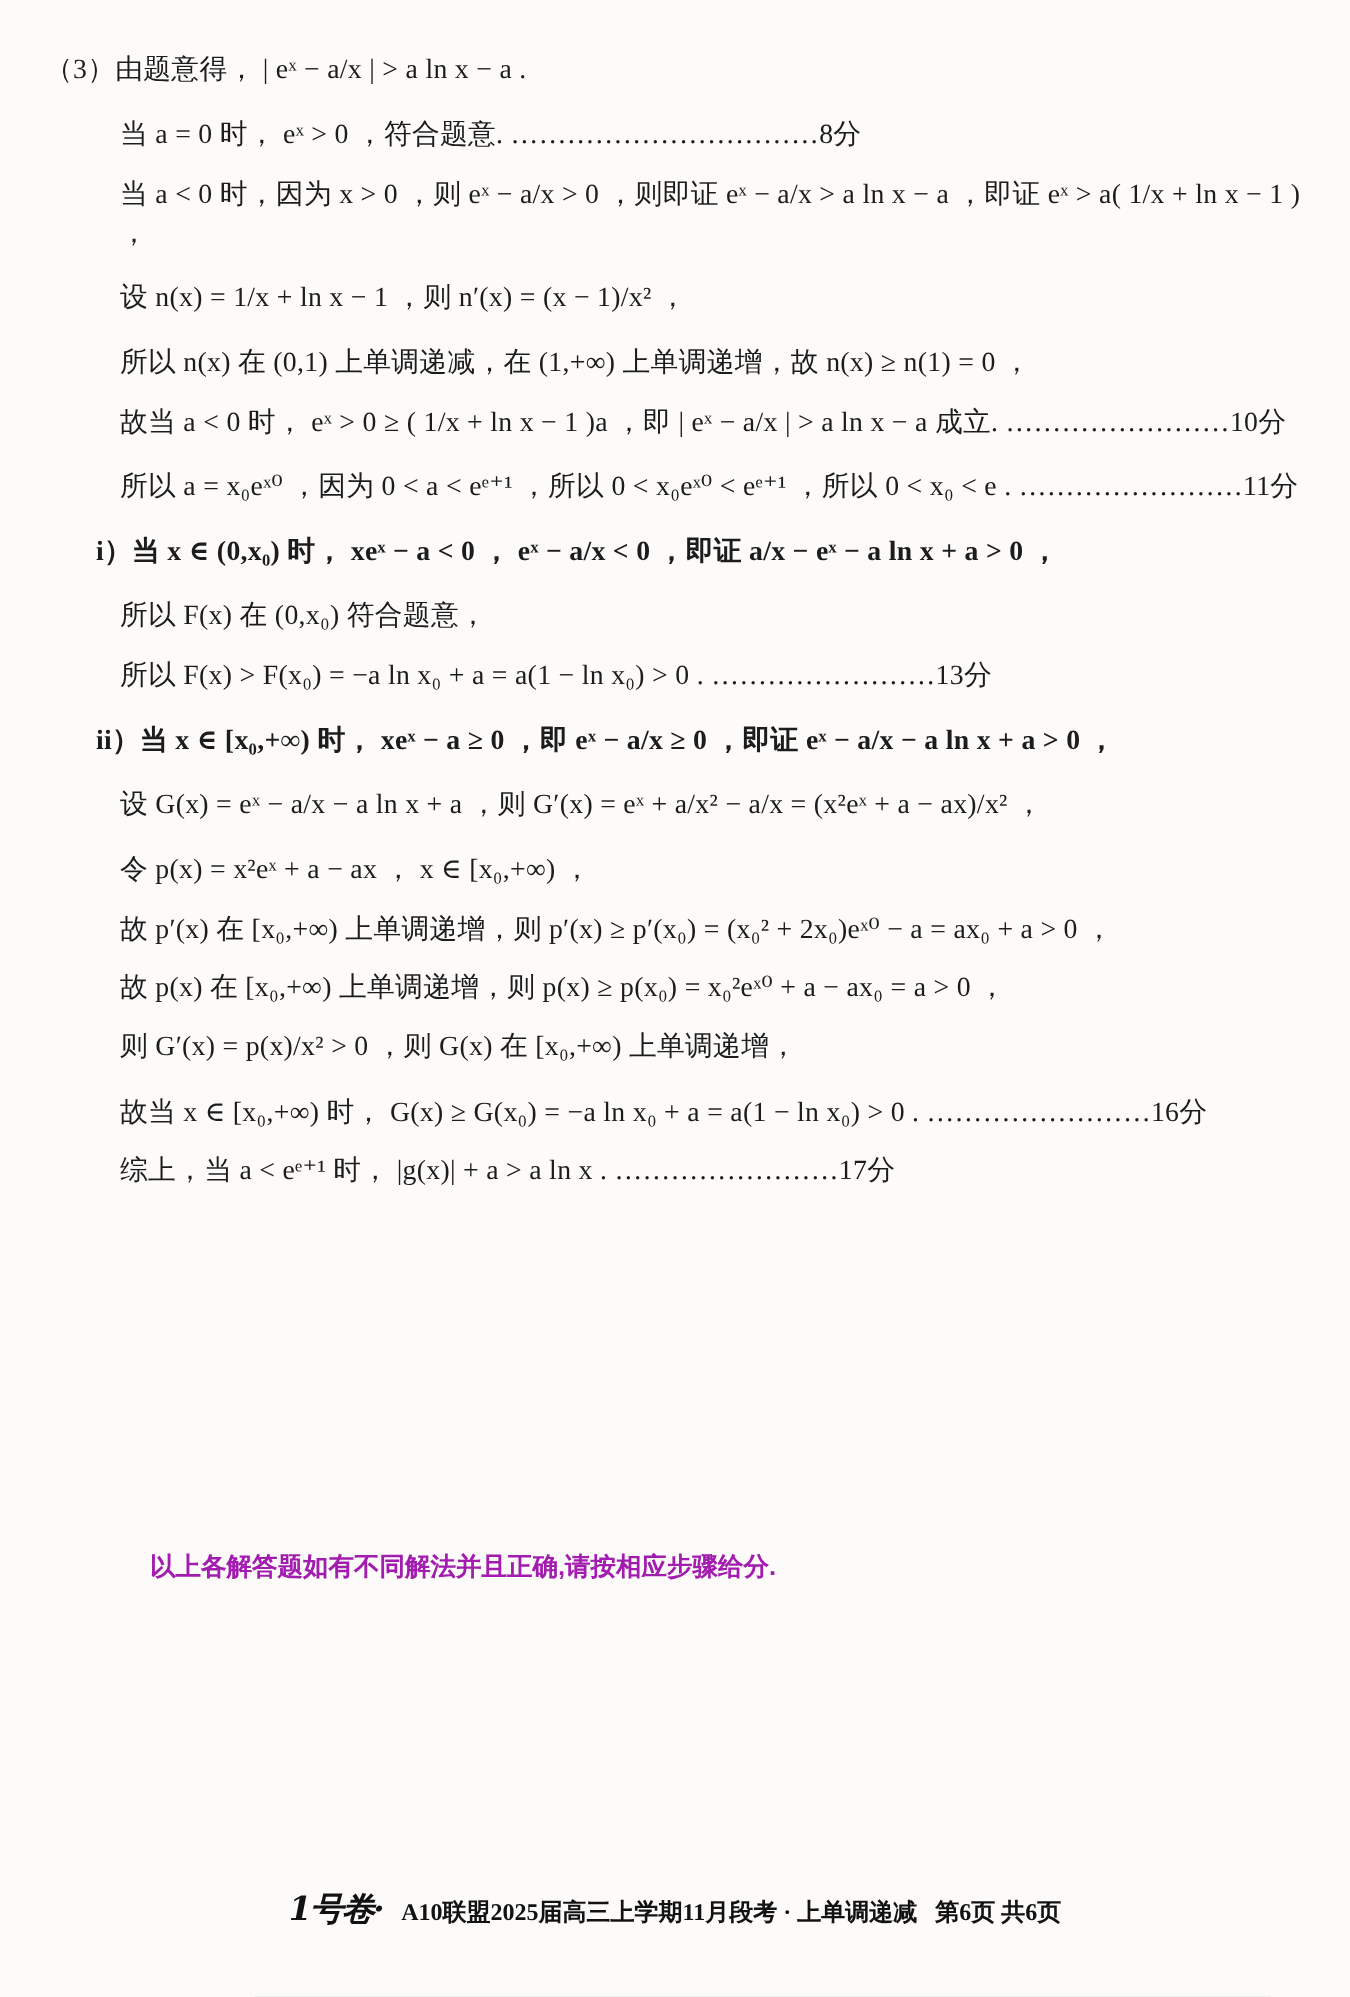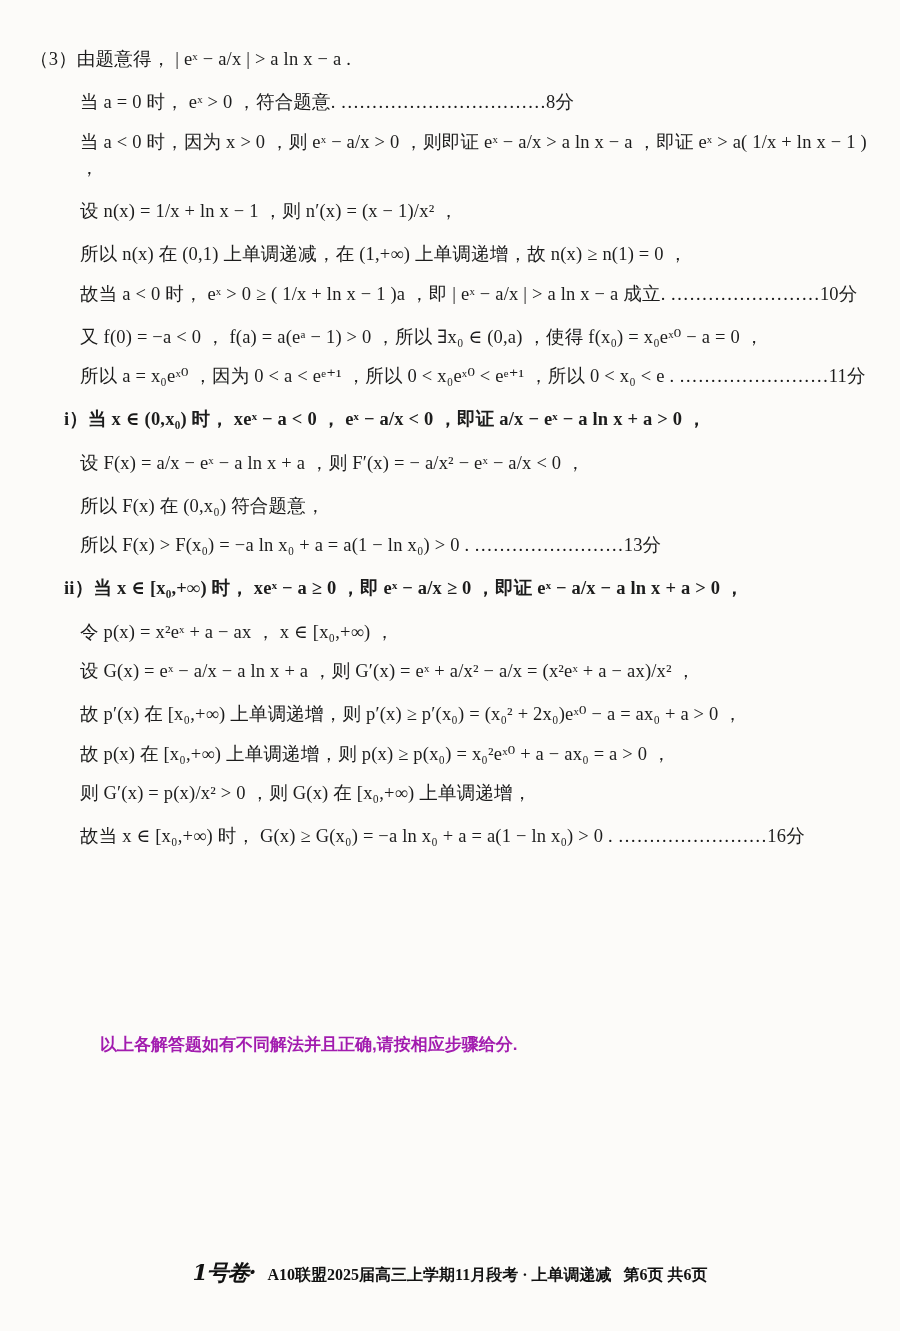--- a/index.html
+++ b/index.html
@@ -23,21 +23,20 @@
     top: 34px;
     left: 30px;
     right: 28px;
   }
   .line {
     font-size: 18.5px;
     line-height: 1.42;
     margin-bottom: 13px;
     letter-spacing: 0.2px;
     white-space: normal;
-    margin-top: 12px;
   }
   .indent-main { padding-left: 50px; }   
   .indent-case { padding-left: 34px; font-weight: bold; }   
   .indent-none { padding-left: 0; }
   .tall { margin-bottom: 17px; }
   .note {
     position: absolute;
     top: 1033px;
     left: 100px;
     right: 60px;
@@ -71,33 +70,32 @@
 <body>
 
 <div class="page">
   <div class="content">
     <div class="line indent-none tall">（3）由题意得， | eˣ − a/x | &gt; a ln x − a .</div>
     <div class="line indent-main">当 a = 0 时， eˣ &gt; 0 ，符合题意. ……………………………8分</div>
     <div class="line indent-main tall">当 a &lt; 0 时，因为 x &gt; 0 ，则 eˣ − a/x &gt; 0 ，则即证 eˣ − a/x &gt; a ln x − a ，即证 eˣ &gt; a( 1/x + ln x − 1 ) ，</div>
     <div class="line indent-main tall">设 n(x) = 1/x + ln x − 1 ，则 n′(x) = (x − 1)/x² ，</div>
     <div class="line indent-main">所以 n(x) 在 (0,1) 上单调递减，在 (1,+∞) 上单调递增，故 n(x) ≥ n(1) = 0 ，</div>
     <div class="line indent-main tall">故当 a &lt; 0 时， eˣ &gt; 0 ≥ ( 1/x + ln x − 1 )a ，即 | eˣ − a/x | &gt; a ln x − a 成立. ……………………10分</div>
-    <div class="line indent-main">又 f(0) = −a &lt; 0 ， f(a) = a(eᵃ − 1) &gt; 0 ，所以 ∃x₀ ∈ (0,a) ，使得 f(x₀) = x₀eˣ⁰ − a = 0 ，</div>
     <div class="line indent-main tall">所以 a = x₀eˣ⁰ ，因为 0 &lt; a &lt; eᵉ⁺¹ ，所以 0 &lt; x₀eˣ⁰ &lt; eᵉ⁺¹ ，所以 0 &lt; x₀ &lt; e . ……………………11分</div>
     <div class="line indent-case tall">i）当 x ∈ (0,x₀) 时， xeˣ − a &lt; 0 ， eˣ − a/x &lt; 0 ，即证 a/x − eˣ − a ln x + a &gt; 0 ，</div>
-    <div class="line indent-main tall">设 F(x) = a/x − eˣ − a ln x + a ，则 F′(x) = − a/x² − eˣ − a/x &lt; 0 ，</div>
     <div class="line indent-main">所以 F(x) 在 (0,x₀) 符合题意，</div>
     <div class="line indent-main tall">所以 F(x) &gt; F(x₀) = −a ln x₀ + a = a(1 − ln x₀) &gt; 0 . ……………………13分</div>
     <div class="line indent-case tall">ii）当 x ∈ [x₀,+∞) 时， xeˣ − a ≥ 0 ，即 eˣ − a/x ≥ 0 ，即证 eˣ − a/x − a ln x + a &gt; 0 ，</div>
+    <div class="line indent-main tall">设 G(x) = eˣ − a/x − a ln x + a ，则 G′(x) = eˣ + a/x² − a/x = (x²eˣ + a − ax)/x² ，</div>
     <div class="line indent-main">令 p(x) = x²eˣ + a − ax ， x ∈ [x₀,+∞) ，</div>
-    <div class="line indent-main tall">设 G(x) = eˣ − a/x − a ln x + a ，则 G′(x) = eˣ + a/x² − a/x = (x²eˣ + a − ax)/x² ，</div>
     <div class="line indent-main">故 p′(x) 在 [x₀,+∞) 上单调递增，则 p′(x) ≥ p′(x₀) = (x₀² + 2x₀)eˣ⁰ − a = ax₀ + a &gt; 0 ，</div>
     <div class="line indent-main">故 p(x) 在 [x₀,+∞) 上单调递增，则 p(x) ≥ p(x₀) = x₀²eˣ⁰ + a − ax₀ = a &gt; 0 ，</div>
     <div class="line indent-main tall">则 G′(x) = p(x)/x² &gt; 0 ，则 G(x) 在 [x₀,+∞) 上单调递增，</div>
     <div class="line indent-main">故当 x ∈ [x₀,+∞) 时， G(x) ≥ G(x₀) = −a ln x₀ + a = a(1 − ln x₀) &gt; 0 . ……………………16分</div>
+    <div class="line indent-main">综上，当 a &lt; eᵉ⁺¹ 时， |g(x)| + a &gt; a ln x . ……………………17分</div>
   </div>
 
   <div class="note">以上各解答题如有不同解法并且正确,请按相应步骤给分.</div>
 
   <div class="footer">
     <span class="logo">1号卷·</span>
     <span class="footer-text">A10联盟2025届高三上学期11月段考 · 上单调递减</span>
     <span class="footer-page">第6页 共6页</span>
   </div>
 </div>

